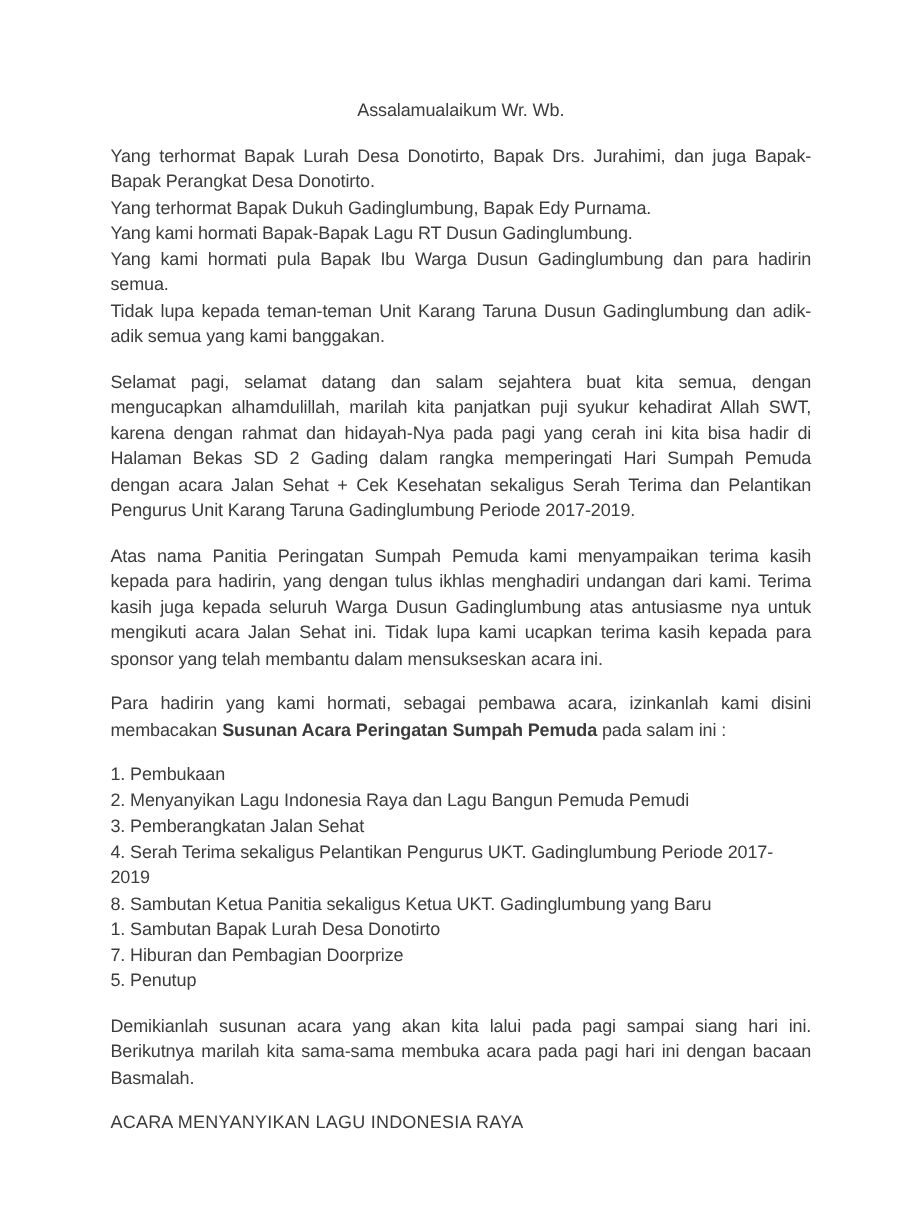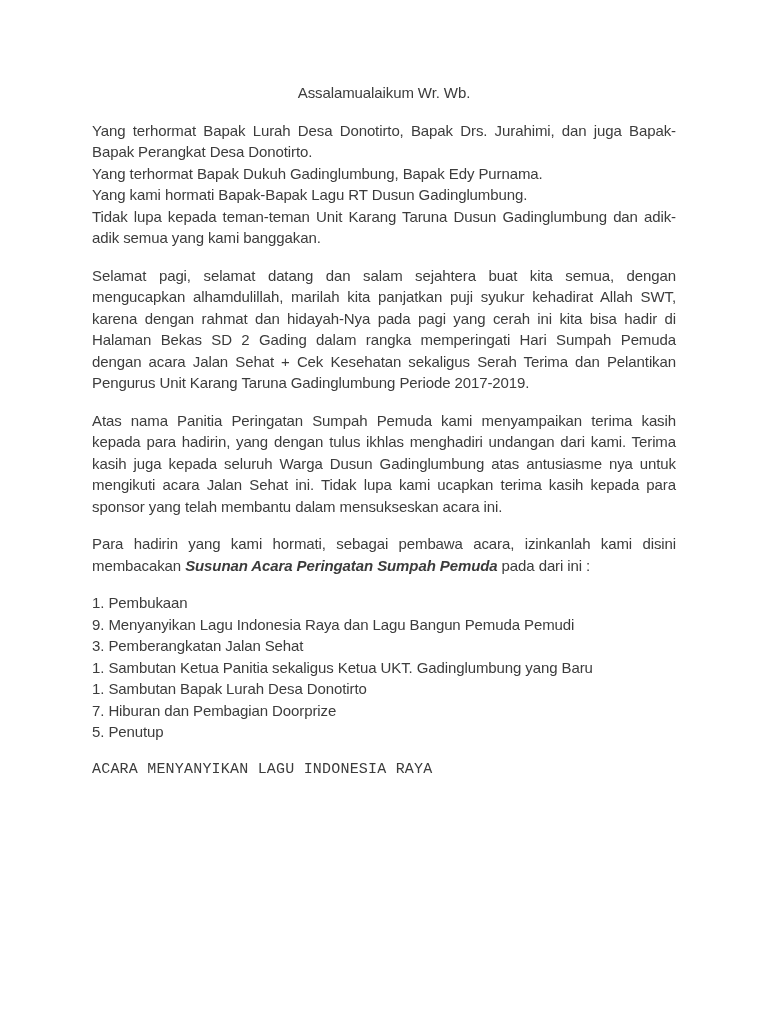--- a/index.html
+++ b/index.html
@@ -24,52 +24,55 @@
     width: 584px;
     color: #3c3c3c;
     font-size: 15px;
     line-height: 21.5px;
     letter-spacing: -0.1px;
   }
   .block { margin-bottom: 16px; margin-top: 16px; }
   .block p { margin: 0; }
   .just { text-align: justify; }
   .title { text-align: center; margin-bottom: 16px; }
-  .bold { font-weight: bold; font-style: italic; }
-  .heading { letter-spacing: 0.2px; font-family: Liberation Mono, monospace; }
+  .bold { font-weight: bold; }
+  .heading { letter-spacing: 0.2px; }
 </style>
 </head>
 <body>
 
 <div class="page">
   <div class="content">
 
     <p class="title">Assalamualaikum Wr. Wb.</p>
 
     <div class="block">
       <p class="just">Yang terhormat Bapak Lurah Desa Donotirto, Bapak Drs. Jurahimi, dan juga Bapak-Bapak Perangkat Desa Donotirto.</p>
       <p class="just">Yang terhormat Bapak Dukuh Gadinglumbung, Bapak Edy Purnama.</p>
       <p class="just">Yang kami hormati Bapak-Bapak Lagu RT Dusun Gadinglumbung.</p>
+      <p class="just">Yang kami hormati pula Bapak Ibu Warga Dusun Gadinglumbung dan para hadirin semua.</p>
       <p class="just">Tidak lupa kepada teman-teman Unit Karang Taruna Dusun Gadinglumbung dan adik-adik semua yang kami banggakan.</p>
     </div>
 
     <p class="block just">Selamat pagi, selamat datang dan salam sejahtera buat kita semua, dengan mengucapkan alhamdulillah, marilah kita panjatkan puji syukur kehadirat Allah SWT, karena dengan rahmat dan hidayah-Nya pada pagi yang cerah ini kita bisa hadir di Halaman Bekas SD 2 Gading dalam rangka memperingati Hari Sumpah Pemuda dengan acara Jalan Sehat + Cek Kesehatan sekaligus Serah Terima dan Pelantikan Pengurus Unit Karang Taruna Gadinglumbung Periode 2017-2019.</p>
 
     <p class="block just">Atas nama Panitia Peringatan Sumpah Pemuda kami menyampaikan terima kasih kepada para hadirin, yang dengan tulus ikhlas menghadiri undangan dari kami. Terima kasih juga kepada seluruh Warga Dusun Gadinglumbung atas antusiasme nya untuk mengikuti acara Jalan Sehat ini. Tidak lupa kami ucapkan terima kasih kepada para sponsor yang telah membantu dalam mensukseskan acara ini.</p>
 
-    <p class="block just"><span>Para hadirin yang kami hormati, sebagai pembawa acara, izinkanlah kami disini membacakan </span><span class="bold">Susunan Acara Peringatan Sumpah Pemuda</span><span> pada dari ini :</span></p>
+    <p class="block just"><span>Para hadirin yang kami hormati, sebagai pembawa acara, izinkanlah kami disini membacakan </span><span class="bold">Susunan Acara Peringatan Sumpah Pemuda</span><span> pada salam ini :</span></p>
 
     <div class="block">
       <p>1. Pembukaan</p>
-      <p>9. Menyanyikan Lagu Indonesia Raya dan Lagu Bangun Pemuda Pemudi</p>
+      <p>2. Menyanyikan Lagu Indonesia Raya dan Lagu Bangun Pemuda Pemudi</p>
       <p>3. Pemberangkatan Jalan Sehat</p>
-      <p>1. Sambutan Ketua Panitia sekaligus Ketua UKT. Gadinglumbung yang Baru</p>
+      <p>4. Serah Terima sekaligus Pelantikan Pengurus UKT. Gadinglumbung Periode 2017-2019</p>
+      <p>8. Sambutan Ketua Panitia sekaligus Ketua UKT. Gadinglumbung yang Baru</p>
       <p>1. Sambutan Bapak Lurah Desa Donotirto</p>
       <p>7. Hiburan dan Pembagian Doorprize</p>
       <p>5. Penutup</p>
     </div>
 
+    <p class="block just">Demikianlah susunan acara yang akan kita lalui pada pagi sampai siang hari ini. Berikutnya marilah kita sama-sama membuka acara pada pagi hari ini dengan bacaan Basmalah.</p>
 
 
     <p class="block heading">ACARA MENYANYIKAN LAGU INDONESIA RAYA</p>
 
   </div>
 </div>
 
 </body></html>

